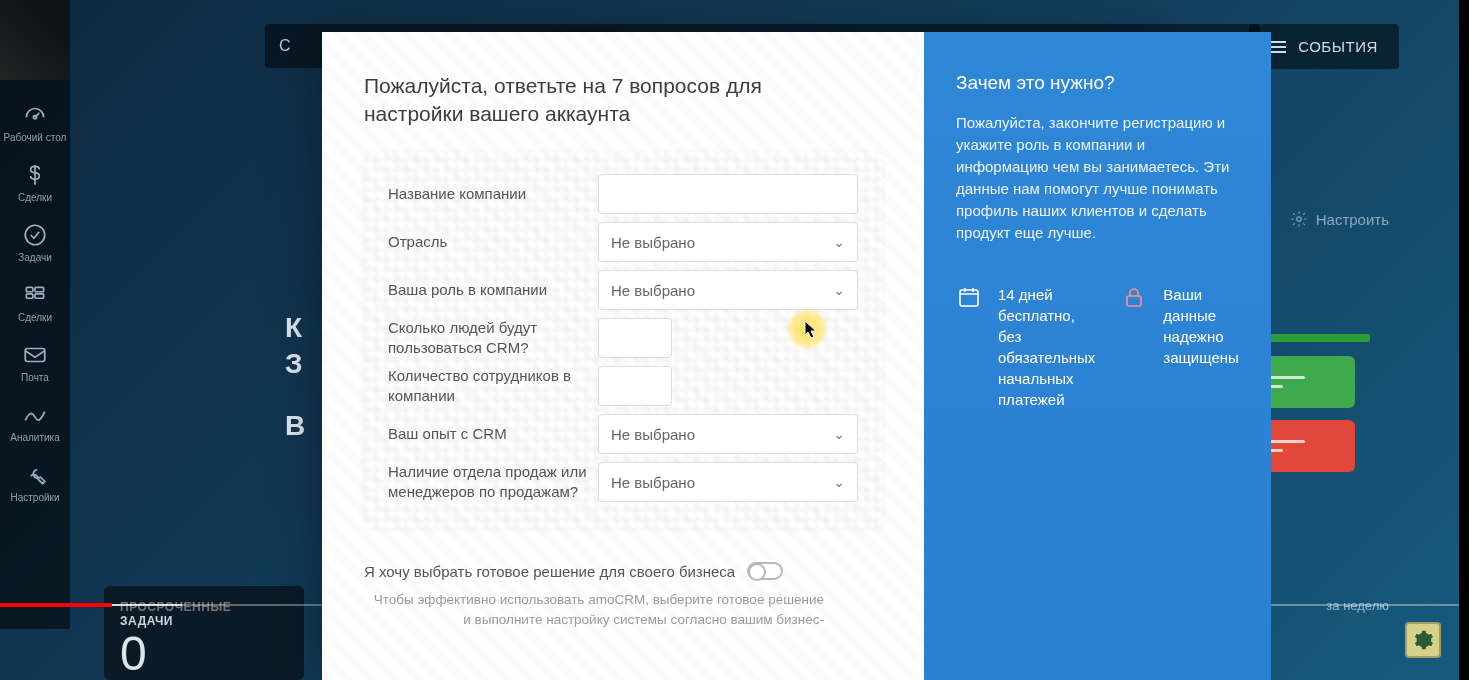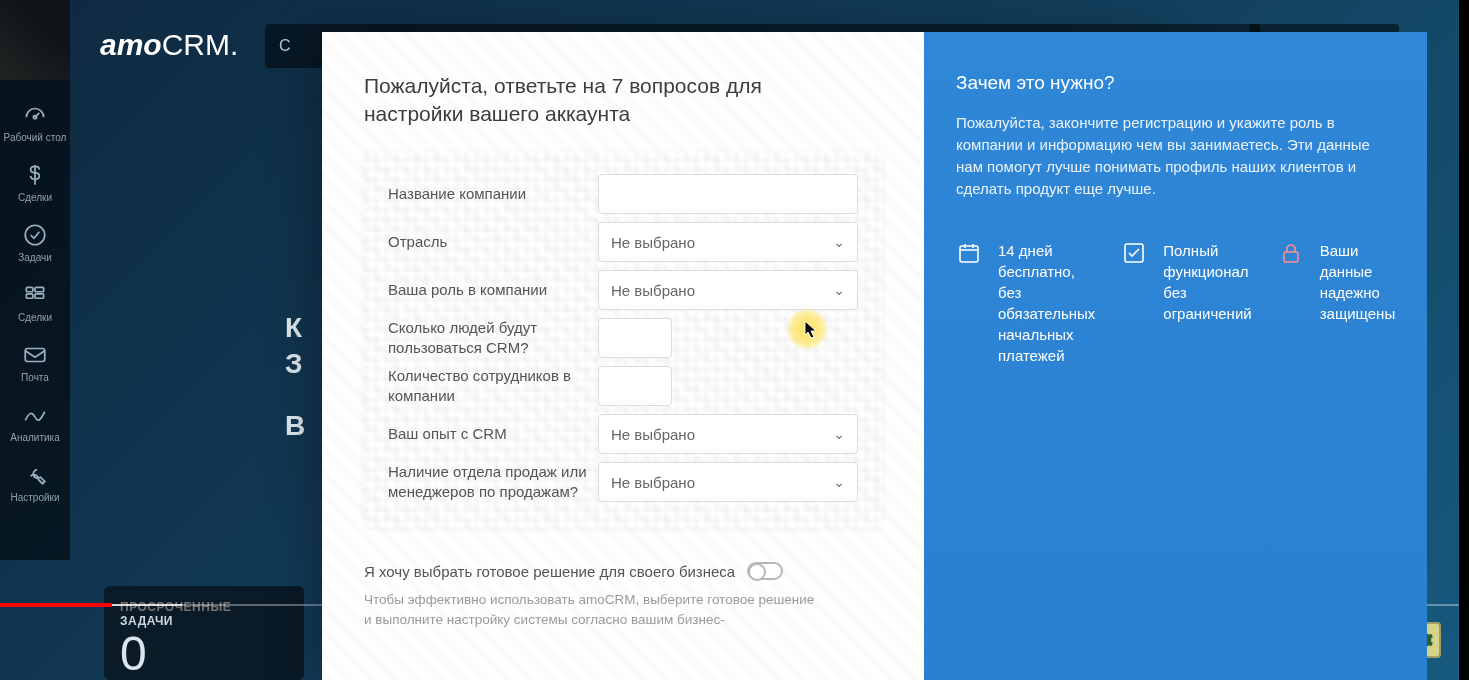--- a/index.html
+++ b/index.html
@@ -9,21 +9,21 @@
   
   .bg-app {
     position: absolute;
     left: 0; top: 0; right: 0; bottom: 0;
     background: linear-gradient(135deg, #0e2940 0%, #123b57 45%, #165a7e 100%);
   }
   
   .letterbox-right { position:absolute; top:0; right:0; width:10px; height:680px; background:#000;}
   
   .sidebar {
-    position: absolute; left: 0; top: 0; width: 70px; height: 560px;
+    position: absolute; left: 0; top: 0; width: 70px; height: 629px;
     background: rgba(0,0,0,0.55);
     display: flex; flex-direction: column;
     padding-top: 12px;
     align-items: center;
     gap: 4px;
   }
   .side-logo-strip {
     position:absolute; left:0; top:0; width:70px; height:80px;
     background: linear-gradient(45deg,#b69d6c 0%, #3a2d1d 70%);
     opacity:.35;
@@ -169,21 +169,21 @@
   }
   .toggle {
     width:36px; height:18px; border:2px solid #b7b7b7; border-radius:18px;
     position:relative; background:#fff;
   }
   .toggle::after {
     content:""; position:absolute; left:0; top:0; width:14px; height:14px;
     border:2px solid #b7b7b7; border-radius:50%; background:#fff;
     transform: translate(-1px,-1px);
   }
-  .sec2-desc { margin-top:10px; font-size:13.5px; color:#9a9a9a; line-height:20px; width:460px;}
+  .sec2-desc { margin-top:10px; font-size:13.5px; color:#9a9a9a; line-height:20px; width:460px;text-align:right;}
 
   
   .cursor-spot {
     position:absolute; left:786px; top:308px; width:42px; height:42px;
     border-radius:50%;
     background: radial-gradient(circle, rgba(255,223,70,.95) 0%, rgba(255,223,70,.5) 55%, rgba(255,223,70,0) 72%);
     pointer-events:none;
   }
   .cursor-arrow {
     position:absolute; left:804px; top:320px; width:14px; height:20px;
@@ -258,23 +258,20 @@
       <span>Аналитика</span>
     </div>
     <div class="side-item">
       <svg viewBox="0 0 24 24">
           <path d="M14 7a4 4 0 1 0 3 7l4 4-2 2-4-4a4 4 0 0 0-7-3"></path>
         </svg>
       <span>Настройки</span>
     </div>
   </div>
 
-  <div class="logo">
-    <span>amo</span><small>CRM.</small>
-  </div>
   <div class="search-bar">
     <span>С</span>
   </div>
   <div class="events-btn">
     <span class="burger">
         <i></i>
         <i></i>
         <i></i>
       </span>
     <span>СОБЫТИЯ</span>
@@ -414,29 +411,20 @@
         <div class="benefit">
           <div class="ic">
             <svg viewBox="0 0 24 24">
                 <rect x="3" y="5" width="18" height="16" rx="2"></rect>
                 <path d="M3 9h18M8 3v4M16 3v4"></path>
               </svg>
           </div>
           <div class="txt">14 дней бесплатно, без обязательных начальных платежей</div>
         </div>
         <div class="benefit">
-          <div class="ic">
-            <svg viewBox="0 0 24 24">
-                <rect x="3" y="3" width="18" height="18" rx="2"></rect>
-                <path d="M7 12l3 3 7-7"></path>
-              </svg>
-          </div>
-          <div class="txt">Полный функционал без ограничений</div>
-        </div>
-        <div class="benefit">
           <div class="ic lock">
             <svg viewBox="0 0 24 24">
                 <rect x="5" y="11" width="14" height="10" rx="2"></rect>
                 <path d="M8 11V8a4 4 0 0 1 8 0v3"></path>
               </svg>
           </div>
           <div class="txt">Ваши данные надежно защищены</div>
         </div>
       </div>
     </div>

